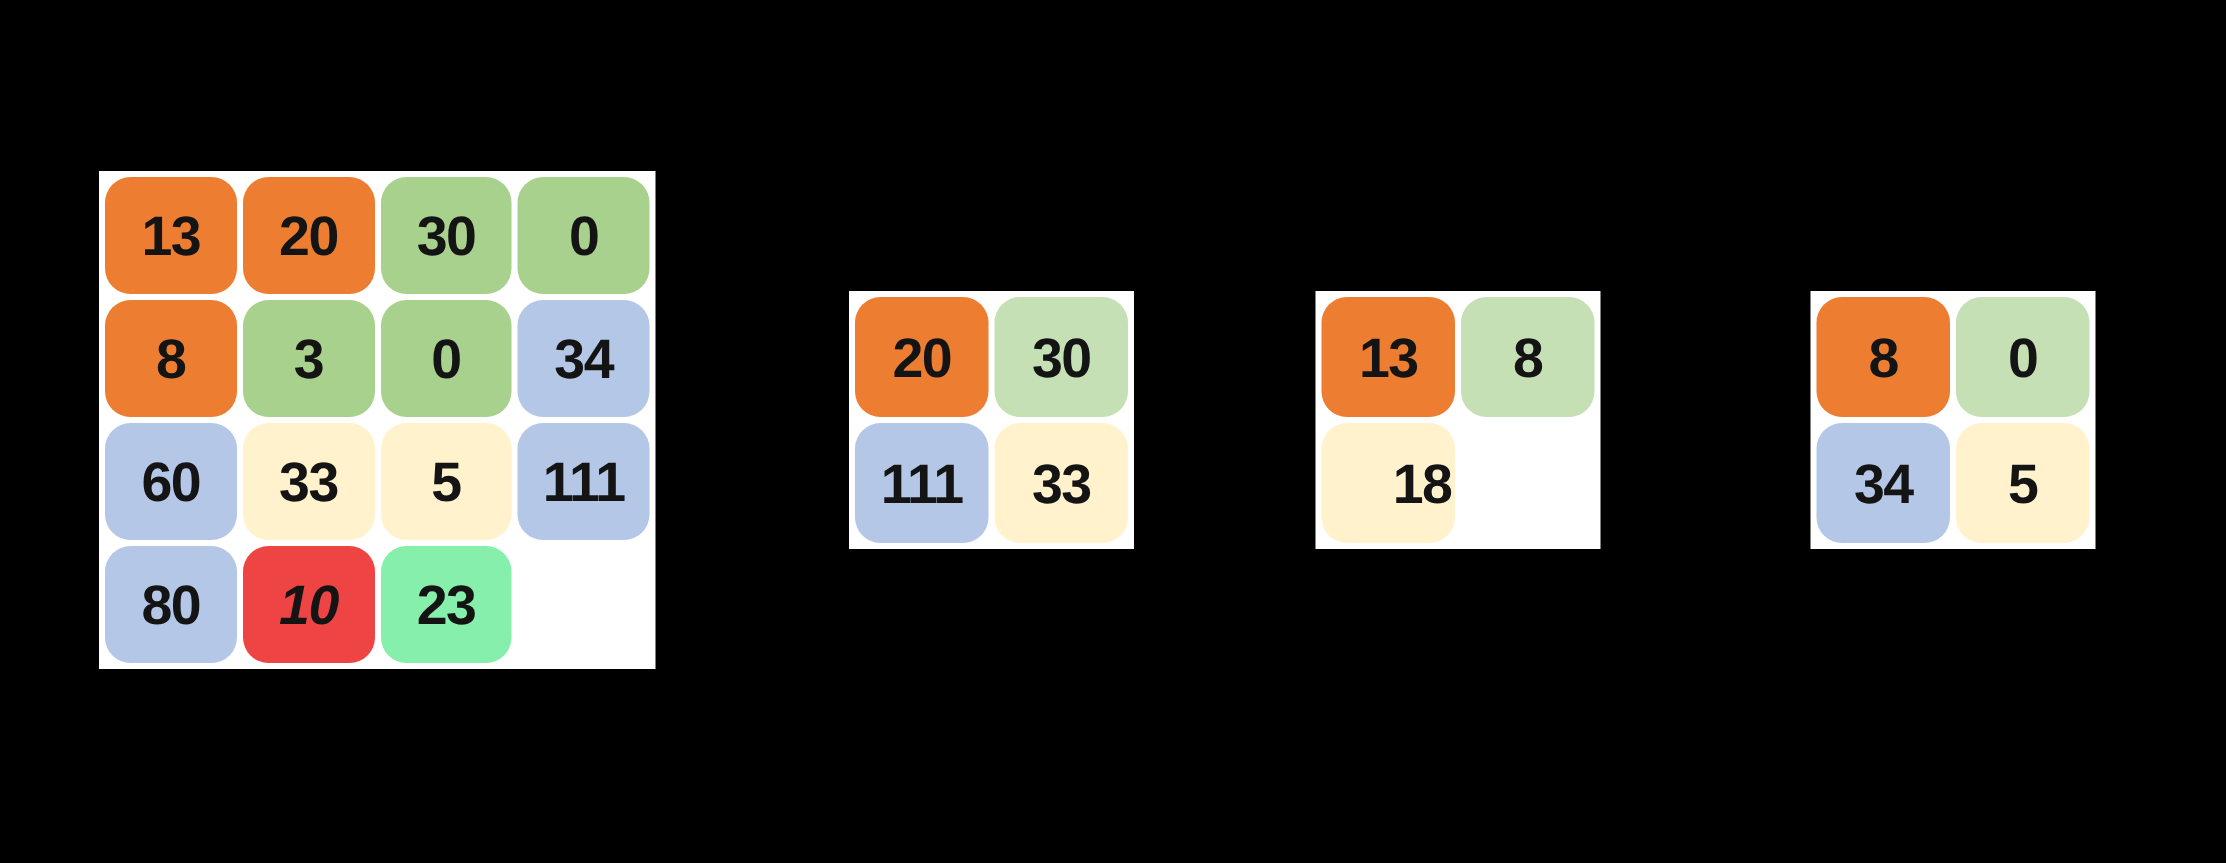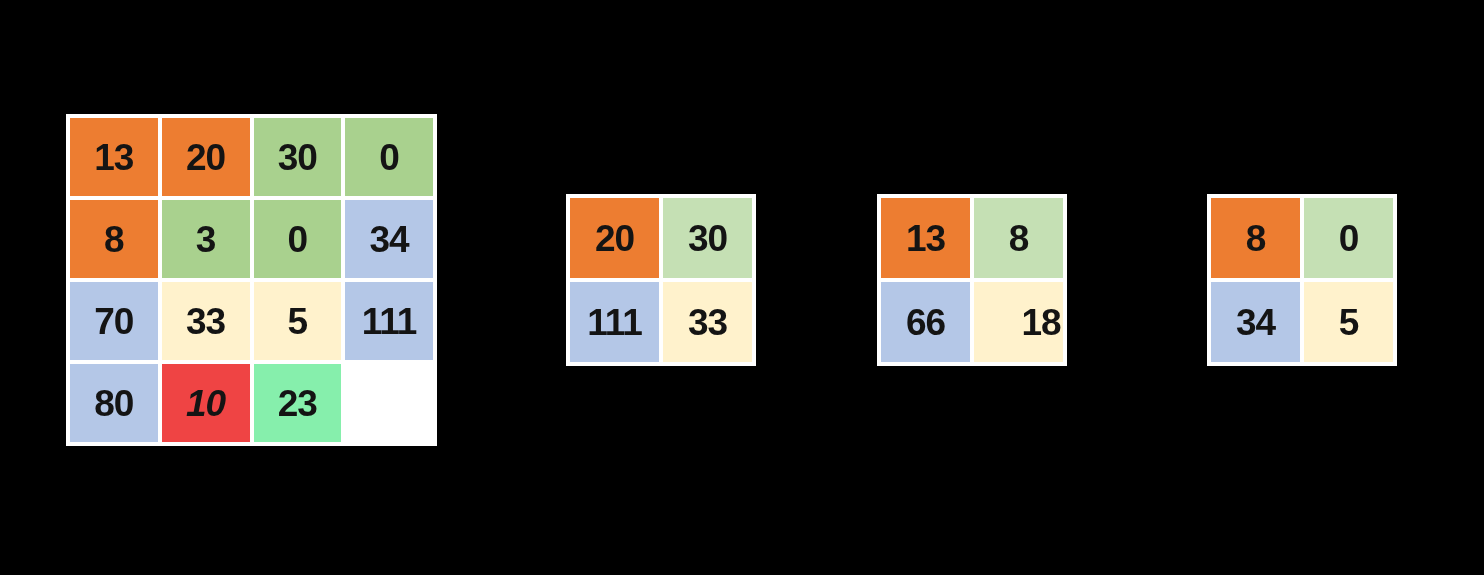--- a/index.html
+++ b/index.html
@@ -19,20 +19,21 @@
     box-sizing: border-box;
   }
   .pgrid .cell {
     display: flex;
     align-items: center;
     justify-content: center;
     font-weight: 700;
     font-size: 37px;
     line-height: 1;
     letter-spacing: -1px;
+    border-radius: 17px;
   }
   #input-grid {
     left: 66px; top: 114px;
     width: 371px; height: 332px;
     grid-template-columns: repeat(4, 1fr);
     grid-template-rows: repeat(4, 1fr);
   }
   .out-grid {
     top: 194px;
     width: 190px; height: 172px;
@@ -48,40 +49,39 @@
 
 <div id="input-grid" class="pgrid" style="background: rgb(255, 255, 255); color: rgb(20, 20, 20);">
   <div class="cell" style="background: rgb(237, 125, 49);">13</div>
   <div class="cell" style="background: rgb(237, 125, 49);">20</div>
   <div class="cell" style="background: rgb(169, 209, 142);">30</div>
   <div class="cell" style="background: rgb(169, 209, 142);">0</div>
   <div class="cell" style="background: rgb(237, 125, 49);">8</div>
   <div class="cell" style="background: rgb(169, 209, 142);">3</div>
   <div class="cell" style="background: rgb(169, 209, 142);">0</div>
   <div class="cell" style="background: rgb(180, 199, 231);">34</div>
-  <div class="cell" style="background: rgb(180, 199, 231);">70</div>
+  <div class="cell" style="background: rgb(180, 199, 231);">60</div>
   <div class="cell" style="background: rgb(255, 242, 204);">33</div>
   <div class="cell" style="background: rgb(255, 242, 204);">5</div>
   <div class="cell" style="background: rgb(180, 199, 231);">111</div>
   <div class="cell" style="background: rgb(180, 199, 231);">80</div>
   <div class="cell" style="background: #ef4444; font-style: italic;">10</div>
   <div class="cell" style="background: #86efac;">23</div>
 </div>
 
 <div id="out-grid-0" class="pgrid out-grid" style="background: rgb(255, 255, 255); color: rgb(20, 20, 20);">
   <div class="cell" style="background: rgb(237, 125, 49);">20</div>
   <div class="cell" style="background: rgb(197, 224, 180);">30</div>
   <div class="cell" style="background: rgb(180, 199, 231);">111</div>
   <div class="cell" style="background: rgb(255, 242, 204);">33</div>
 </div>
 
 <div id="out-grid-1" class="pgrid out-grid" style="background: rgb(255, 255, 255); color: rgb(20, 20, 20);">
   <div class="cell" style="background: rgb(237, 125, 49);">13</div>
   <div class="cell" style="background: rgb(197, 224, 180);">8</div>
-  <div class="cell" style="background: rgb(180, 199, 231);">66</div>
   <div class="cell" style="background: rgb(255, 242, 204); padding-left: 45px;">18</div>
 </div>
 
 <div id="out-grid-2" class="pgrid out-grid" style="background: rgb(255, 255, 255); color: rgb(20, 20, 20);">
   <div class="cell" style="background: rgb(237, 125, 49);">8</div>
   <div class="cell" style="background: rgb(197, 224, 180);">0</div>
   <div class="cell" style="background: rgb(180, 199, 231);">34</div>
   <div class="cell" style="background: rgb(255, 242, 204);">5</div>
 </div>
 

